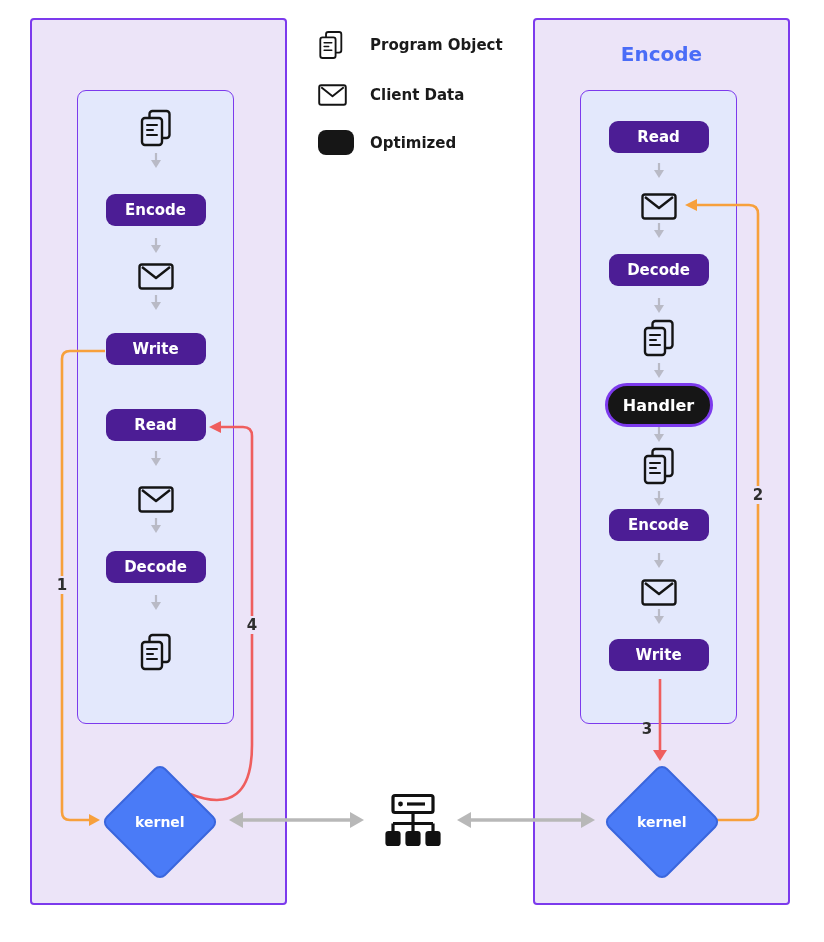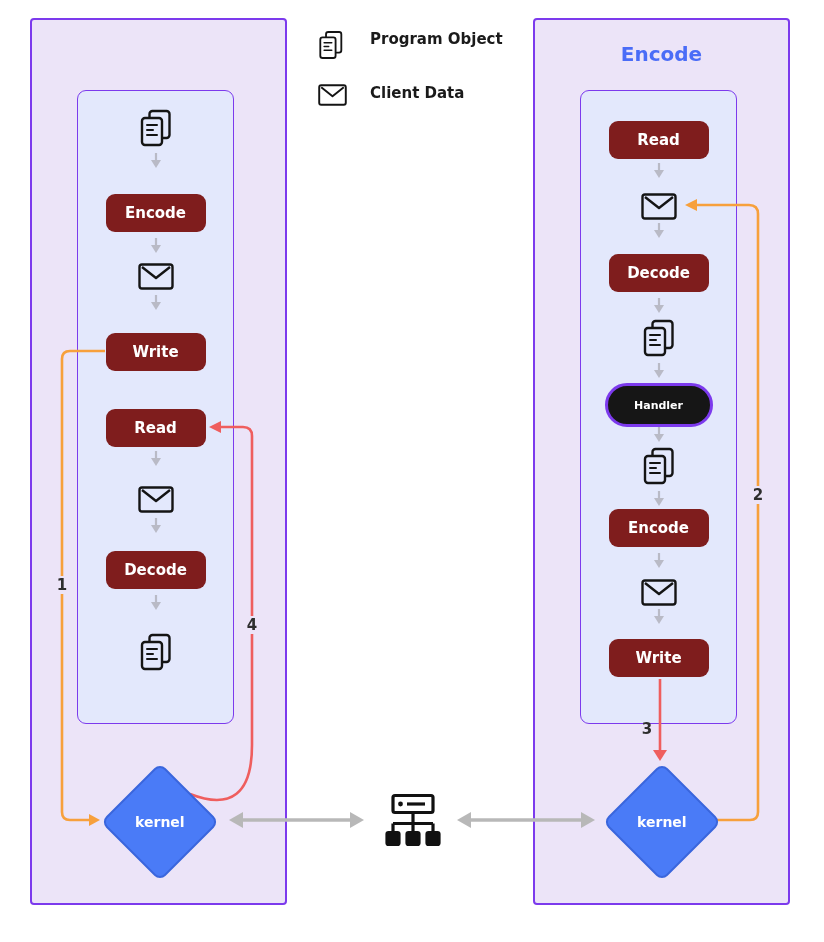--- a/index.html
+++ b/index.html
@@ -13,40 +13,40 @@
   .panel.server { left:533px; }
   .panel-title { margin:0; padding-top:22px; text-align:center; font-size:20px; font-weight:700; }
   .client-title { color:#7c3aed; }
   .server-title { color:#4a6cf7; }
 
   .inner-panel { position:absolute; left:45px; top:70px; width:155px; height:632px;
                  background:#e3e8fc; border:1.6px solid #7c3aed; border-radius:9px;
                  --icon-fill:#e3e8fc; }
   .step { position:absolute; left:50%; transform:translateX(-50%); }
 
-  .process { width:100px; height:38px; background:#7f1d1d; color:#ffffff; border-radius:9px;
+  .process { width:100px; height:32px; background:#4c1d95; color:#ffffff; border-radius:9px;
              font-weight:700; font-size:15px; display:flex; align-items:center; justify-content:center; }
   .handler { width:102px; height:38px; background:#161616; color:#ffffff; border:3px solid #7c3aed;
-             border-radius:999px; font-weight:700; font-size:11px;
+             border-radius:999px; font-weight:700; font-size:16px;
              display:flex; align-items:center; justify-content:center; }
 
   .icon { display:block; line-height:0; }
 
   
   .prog-svg rect, .prog-svg line { stroke:#141414; stroke-width:2.4; fill:none; stroke-linecap:round; }
   .prog-svg .front { fill:var(--icon-fill,#fff); }
   .prog-svg line { stroke-width:2; }
   .env-svg rect { stroke:#141414; stroke-width:2.4; fill:var(--icon-fill,#fff); }
   .env-svg polyline { stroke:#141414; stroke-width:2.4; fill:none; stroke-linejoin:round; }
   .darr-svg line { stroke:#b9bac6; stroke-width:2.2; }
   .darr-svg path { fill:#b9bac6; stroke:none; }
 
   
   .legend { position:absolute; left:318px; top:30px; display:flex; flex-direction:column; gap:24px; }
-  .legend-row { display:flex; }
+  .legend-row { display:flex; align-items:center; }
   .legend-iconcell { width:52px; display:flex; align-items:center; --icon-fill:#ffffff; }
   .legend-label { font-size:15px; font-weight:700; color:#1a1a1a; }
   .swatch { width:36px; height:25px; border-radius:8px; display:inline-block; }
   .swatch.blue { background:#4a7bf7; }
   .swatch.orange { background:#f7a03c; }
   .swatch.black { background:#161616; }
 
   
   .kernel { position:absolute; width:80px; height:80px; background:#4a7bf7;
             border:2px solid #3a66dd; border-radius:8px; transform:rotate(45deg);
@@ -258,20 +258,26 @@
       <span class="legend-label">Program Object</span>
     </div>
     <div class="legend-row">
       <span class="legend-iconcell">
         <svg class="env-svg" width="29" height="22" viewBox="0 0 36 27">
             <rect x="1.5" y="1.5" width="33" height="24" rx="2.5"></rect>
             <polyline points="4,4 18,15 32,4"></polyline>
           </svg>
       </span>
       <span class="legend-label">Client Data</span>
+    </div>
+    <div class="legend-row">
+      <span class="legend-iconcell">
+          <span class="swatch black"></span>
+        </span>
+      <span class="legend-label">Optimized</span>
     </div>
   </div>
 
   <svg class="overlay">
 
     <path class="flow orange" d="M105 351 H70 Q62 351 62 359 V812 Q62 820 70 820 H89"></path>
     <polygon class="head orange" points="100,820 89,814 89,826"></polygon>
 
     <path class="flow red" d="M190 794 Q252 818 252 745 V436 Q252 427 243 427 H221"></path>
     <polygon class="head red" points="209,427 221,421 221,433"></polygon>

